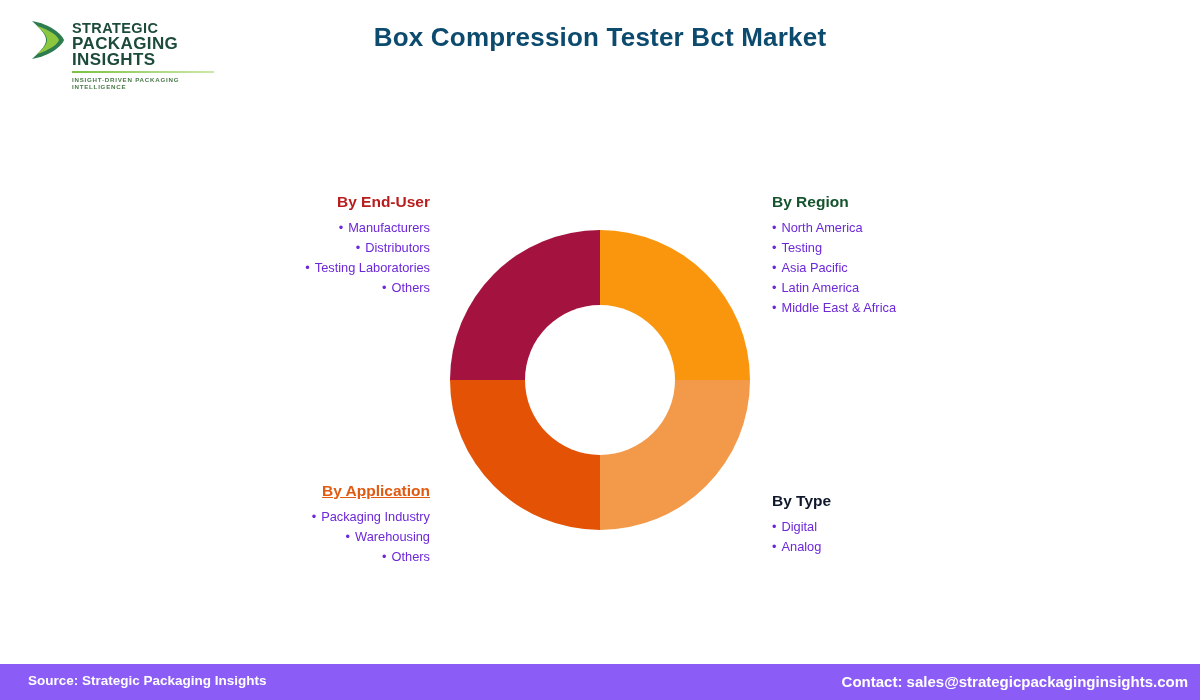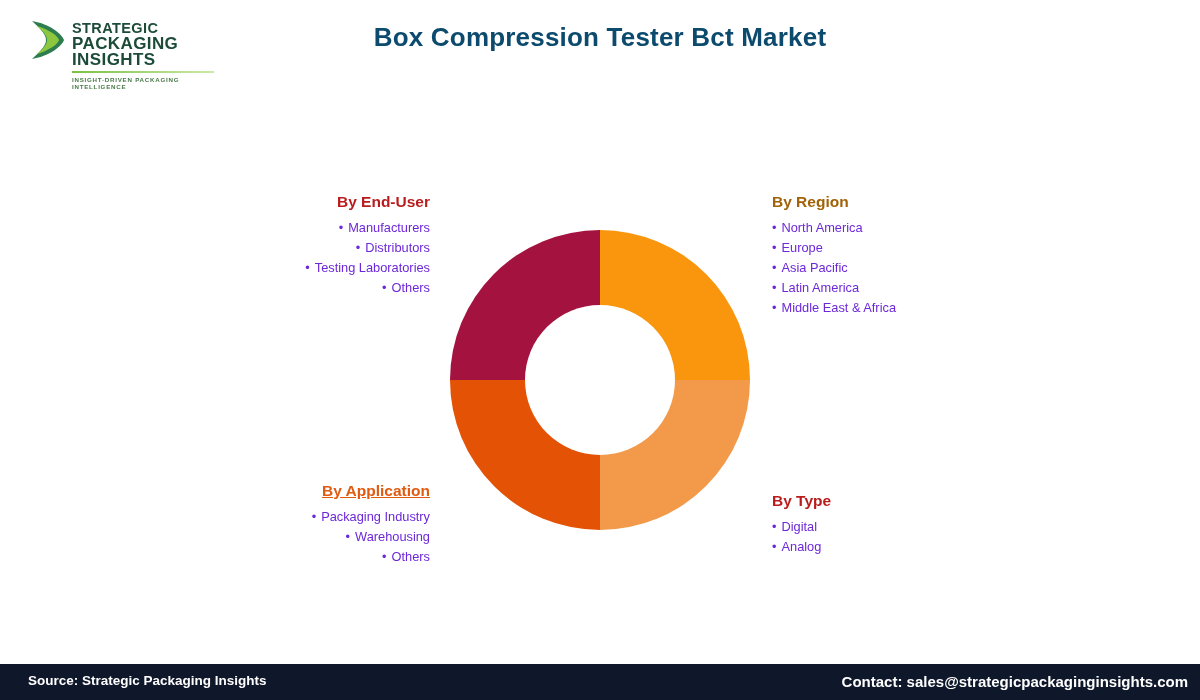--- a/index.html
+++ b/index.html
@@ -131,44 +131,44 @@
     top: 193px;
     width: 250px;
   }
   #seg-end-user .seg-title { color: #b91c1c; }
 
   #seg-region {
     left: 772px;
     top: 193px;
     width: 260px;
   }
-  #seg-region .seg-title { color: #a16207; }
+  #seg-region .seg-title { color: #14532d; }
 
   #seg-application {
     left: 180px;
     top: 482px;
     width: 250px;
   }
   #seg-application .seg-title { color: #e05a10; text-decoration: underline; }
 
   #seg-type {
     left: 772px;
     top: 492px;
     width: 260px;
   }
-  #seg-type .seg-title { color: #b91c1c; }
+  #seg-type .seg-title { color: #0f172a; }
 
   
   .footer {
     position: absolute;
     left: 0;
     bottom: 0;
     width: 1200px;
     height: 36px;
-    background: #0f172a;
+    background: #8b5cf6;
     color: #ffffff;
   }
   .footer-left {
     position: absolute;
     left: 28px;
     top: 9px;
     font-size: 13.5px;
     font-weight: bold;
   }
   .footer-right {
@@ -220,21 +220,21 @@
     <li>Distributors</li>
     <li>Testing Laboratories</li>
     <li>Others</li>
   </ul>
 </div>
 
 <div class="seg seg-right" id="seg-region">
   <div class="seg-title">By Region</div>
   <ul>
     <li>North America</li>
-    <li>Europe</li>
+    <li>Testing</li>
     <li>Asia Pacific</li>
     <li>Latin America</li>
     <li>Middle East &amp; Africa</li>
   </ul>
 </div>
 
 <div class="seg seg-left" id="seg-application">
   <div class="seg-title">By Application</div>
   <ul>
     <li>Packaging Industry</li>

